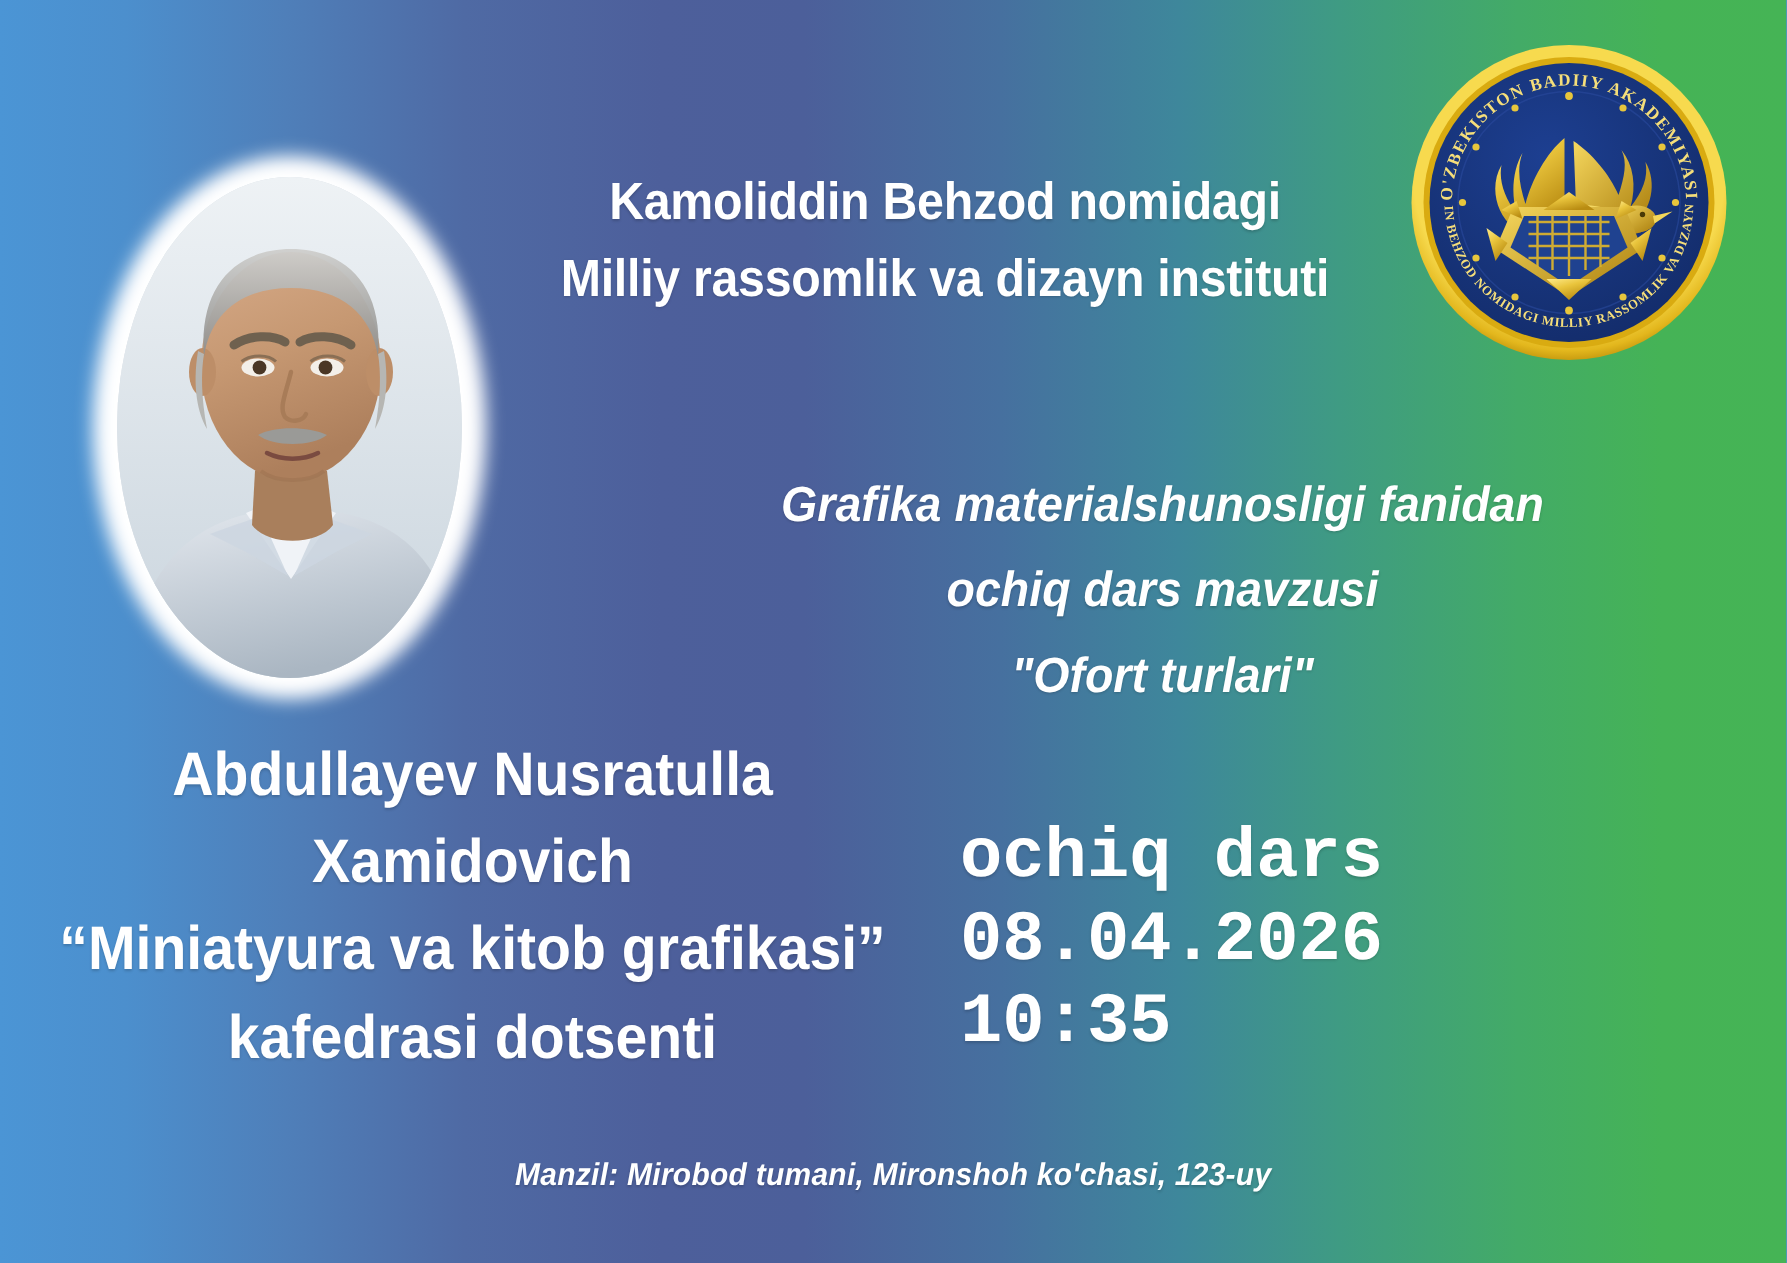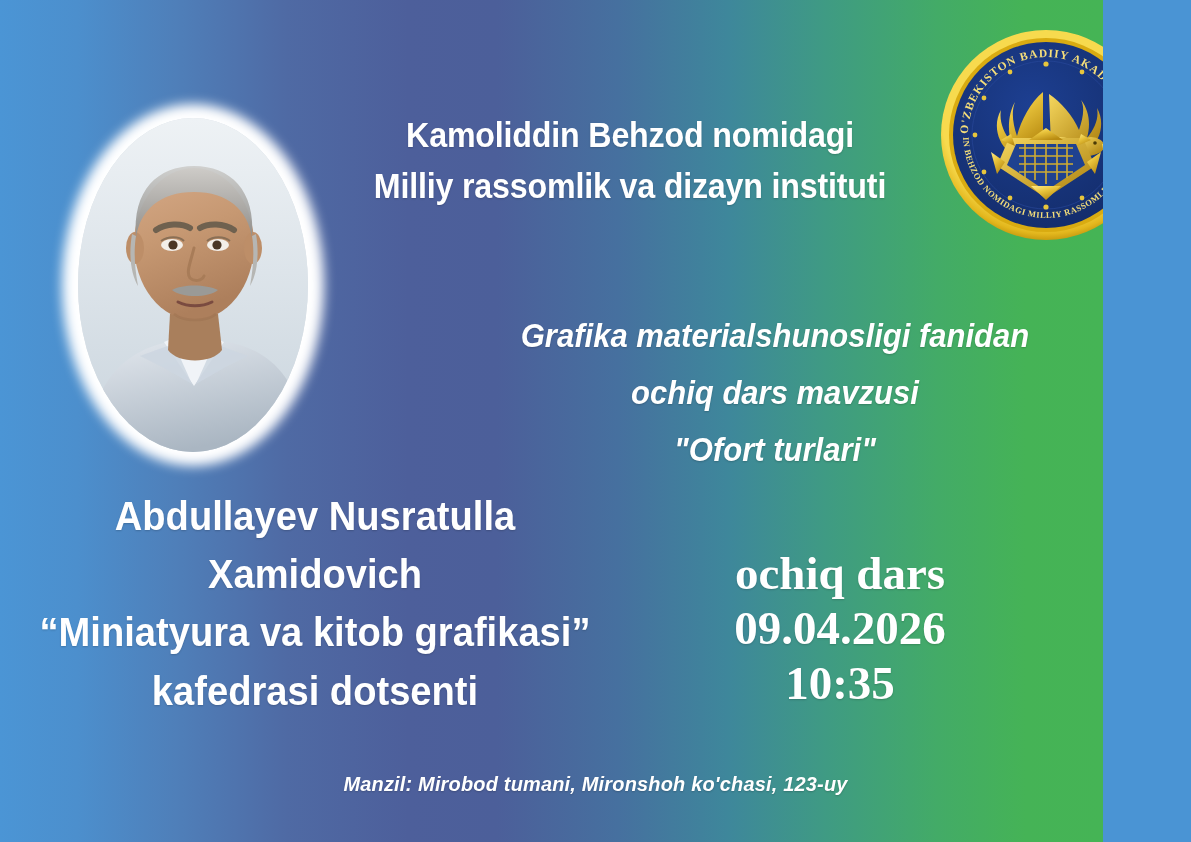--- a/index.html
+++ b/index.html
@@ -6,21 +6,21 @@
   * { margin:0; padding:0; box-sizing:border-box; }
   html,body { width:1191px; height:842px; }
   body {
     font-family:"Liberation Sans", sans-serif;
     overflow:hidden;
     background:#4a94d4;
   }
 
   .poster {
     position:relative;
-    width:1103px;
+    width:1191px;
     height:842px;
     overflow:hidden;
     background:
       linear-gradient(90deg,
         #4b95d5 0%,
         #4c8fcd 7%,
         #4f7fb9 16%,
         #4f6aa4 26%,
         #4d5f9b 37%,
         #4c5f9a 45%,
@@ -113,23 +113,23 @@
     transform-origin:50% 50%;
     text-shadow:0 1px 2px rgba(0,0,0,0.18);
   }
   .presenter .ln { display:block; white-space:nowrap; }
 
   
   .event {
     position:absolute;
     left:640px; top:546px;
     width:400px;
-    text-align:center;
-    color:#ffffff;
-    font-family:Liberation Serif, serif;
+    text-align:left;
+    color:#ffffff;
+    font-family:Liberation Mono, monospace;
     font-weight:bold;
     font-size:47px;
     line-height:1.17;
     text-shadow:0 1px 2px rgba(0,0,0,0.18);
   }
   .event .ln { display:block; white-space:nowrap; }
 
   
   .address {
     position:absolute;
@@ -313,19 +313,19 @@
 
   <div class="presenter">
     <span class="ln">Abdullayev Nusratulla</span>
     <span class="ln">Xamidovich</span>
     <span class="ln">“Miniatyura va kitob grafikasi”</span>
     <span class="ln">kafedrasi dotsenti</span>
   </div>
 
   <div class="event">
     <span class="ln">ochiq dars</span>
-    <span class="ln">09.04.2026</span>
+    <span class="ln">08.04.2026</span>
     <span class="ln">10:35</span>
   </div>
 
   <div class="address">Manzil: Mirobod tumani, Mironshoh ko'chasi, 123-uy</div>
 
 </div>
 
 </body></html>

